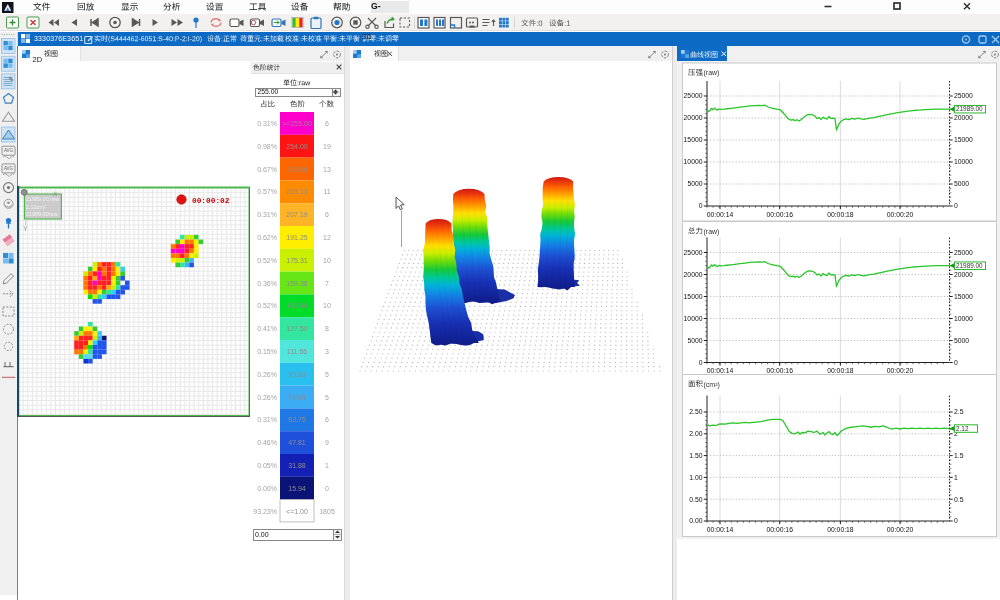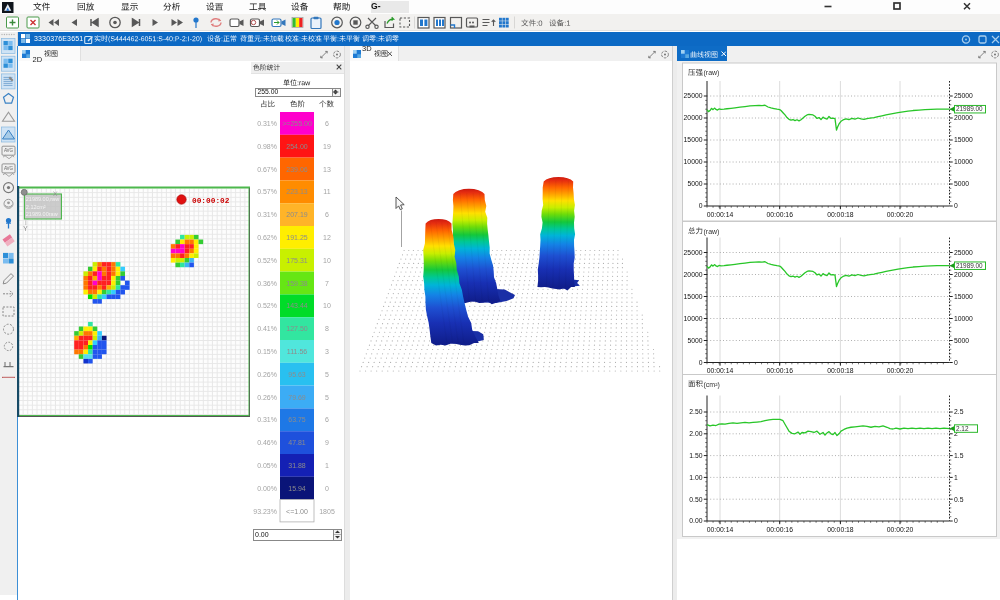--- a/index.html
+++ b/index.html
@@ -374,21 +374,21 @@
   </svg>
 <div style="position:absolute;left:344px;top:46px;width:5.5px;height:554px;background:#ececec;border-left:1px solid #ddd;border-right:1px solid #cfcfcf"></div>
 <div style="position:absolute;left:349.5px;top:46px;width:322.5px;height:554px;background:#fff"></div>
 <div style="position:absolute;left:349.5px;top:46px;width:322.5px;height:15px;background:#f0f0f0"></div>
 <div style="position:absolute;left:349.5px;top:46px;width:48px;height:15px;background:#fafafa;border-right:1px solid #e0e0e0"></div>
 <svg style="position:absolute;left:353.0px;top:49.5px" width="8" height="8" viewBox="0 0 8 8">
     <rect width="8" height="8" fill="#1d7ad4"></rect>
     <rect width="3.7" height="3.7" fill="#9fd0f2"></rect>
     <rect x="4.3" y="4.3" width="3.7" height="3.7" fill="#5aa8e0"></rect>
   </svg>
-<span style="position:absolute;left:362px;top:44px;font:7.5px 'Liberation Sans',sans-serif;color:#222">3D</span>
+<span style="position:absolute;left:362px;top:32px;font:7.5px 'Liberation Sans',sans-serif;color:#222">3D</span>
 <svg style="position:absolute;left:373.50px;top:49.16px;overflow:visible" width="14.00" height="9.45" viewBox="0 0 14.00 9.45" fill="#222">
     <use href="#u89c6" transform="translate(0.00 7.14) scale(7.000 -7.000)"></use>
     <use href="#u56fe" transform="translate(7.00 7.14) scale(7.000 -7.000)"></use>
   </svg>
 <svg style="position:absolute;left:386.5px;top:51px" width="5.5" height="5.5" viewBox="0 0 5.5 5.5" stroke="#555" stroke-width="1">
     <path d="M0.5 0.5 l4.5 4.5 M5 0.5 l-4.5 4.5"></path>
   </svg>
 <svg style="position:absolute;left:648.0px;top:49.5px" width="22" height="9" viewBox="0 0 22 9" stroke="#666" fill="none" stroke-width="0.8">
     <path d="M0.8 7.8 L7.2 1.4 M7.2 1.4 h-2 M7.2 1.4 v2 M0.8 7.8 h2 M0.8 7.8 v-2"></path>
     <circle cx="17" cy="4.5" r="3.4" stroke-dasharray="2.6 1.2"></circle>

